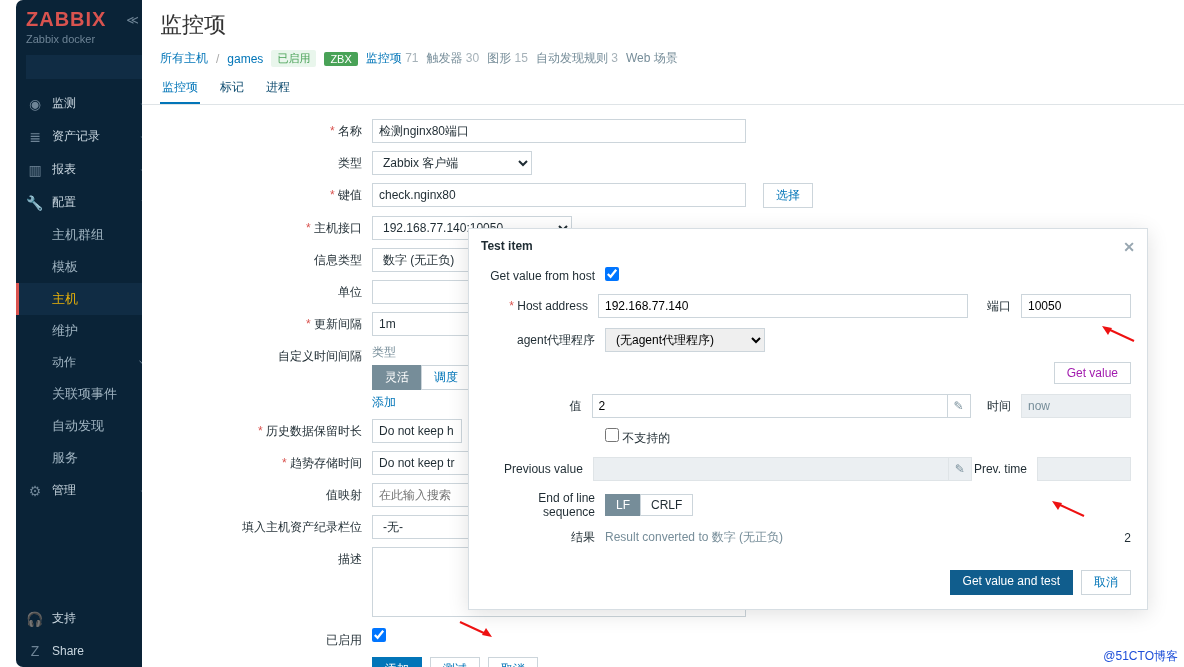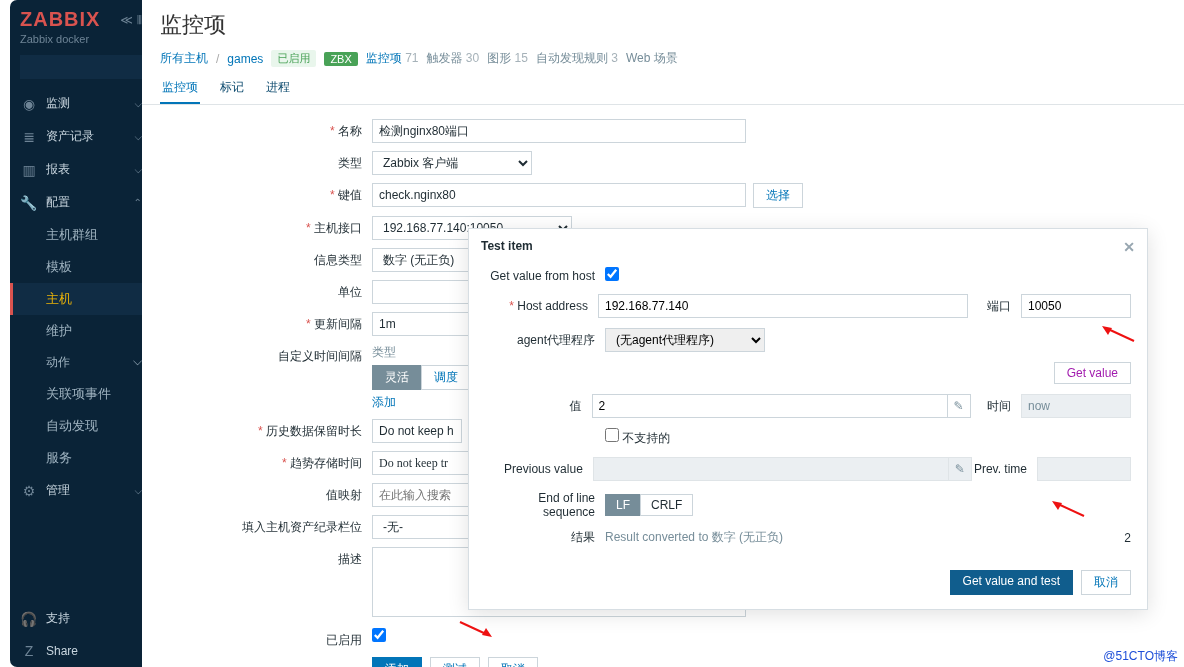--- a/index.html
+++ b/index.html
@@ -1,18 +1,18 @@
 <!DOCTYPE html>
 <html><head>
 <meta charset="utf-8">
 <style>
 * { box-sizing: border-box; margin: 0; padding: 0; font-family: Arial, "Microsoft YaHei", sans-serif; font-size: 12px; }
 body { background: #fff; color: #1f2c33; width: 1184px; height: 667px; overflow: hidden; position: relative; }
 
-.sidebar { position: absolute; left: 10px; top: 0; width: 142px; height: 667px; background: #0a2337; color: #fff; border-radius: 7px; }
+.sidebar { position: absolute; left: 16px; top: 0; width: 142px; height: 667px; background: #0a2337; color: #fff; border-radius: 7px; }
 .logo-row { display: flex; align-items: center; padding: 8px 10px 2px 10px; }
 .logo { font-family: "Arial Black", sans-serif; font-weight: 900; font-size: 20px; letter-spacing: 1px; color: #d9534f; }
 .logo-ctrl { margin-left: auto; display: flex; gap: 4px; color: #6e8496; font-size: 14px; }
 .sub { padding: 0 10px 6px 10px; color: #6e8496; font-size: 11px; }
 .searchbox { margin: 4px 10px 8px 10px; background: #102c44; height: 24px; display: flex; align-items: center; padding: 0 6px; }
 .searchbox input { flex:1; background: transparent; border: none; outline: none; color: #fff; }
 .searchbox .icon { color: #6e8496; font-size: 13px; }
 
 .nav-item { display: flex; align-items: center; padding: 8px 10px; color: #c9d6df; font-size: 13px; cursor: pointer; }
 .nav-item .icon { width: 18px; text-align: center; margin-right: 8px; color: #6e8496; font-size: 14px; }
@@ -166,21 +166,21 @@
     <div class="row">
         <div class="lbl req">名称</div>
         <div class="fld"><input class="w-l" type="text" value="检测nginx80端口" style=""></div>
       </div>
     <div class="row">
         <div class="lbl">类型</div>
         <div class="fld"><select class="w-m"><option>Zabbix 客户端</option></select></div>
       </div>
     <div class="row">
         <div class="lbl req">键值</div>
-        <div class="fld" style="display:flex;gap:7px">
+        <div class="fld" style="display:flex;gap:17px">
           <input class="w-l" type="text" value="check.nginx80" style="">
           <span class="btn">选择</span>
         </div>
       </div>
     <div class="row">
         <div class="lbl req">主机接口</div>
         <div class="fld"><select class="w-m" style="width:200px"><option>192.168.77.140:10050</option></select></div>
       </div>
     <div class="row">
         <div class="lbl">信息类型</div>
@@ -201,21 +201,21 @@
       <div style="margin:4px 0"><span class="btn-gray btn">灵活</span><span class="btn" style="margin-left:-1px">调度</span></div>
       <div class="link">添加</div>
     </div>
       </div>
     <div class="row">
         <div class="lbl req">历史数据保留时长</div>
         <div class="fld"><input class="w-s" style="width: 90px;" type="text" value="Do not keep h"></div>
       </div>
     <div class="row">
         <div class="lbl req">趋势存储时间</div>
-        <div class="fld"><input class="w-s" style="width: 104px; font-family: Liberation Serif, serif;" type="text" value="Do not keep tr"></div>
+        <div class="fld"><input class="w-s" style="width: 104px;" type="text" value="Do not keep tr"></div>
       </div>
     <div class="row">
         <div class="lbl">值映射</div>
         <div class="fld"><input class="w-l" type="text" placeholder="在此输入搜索" style=""></div>
       </div>
     <div class="row">
         <div class="lbl">填入主机资产纪录栏位</div>
         <div class="fld"><select class="w-l"><option>-无-</option></select></div>
       </div>
     <div class="row">

